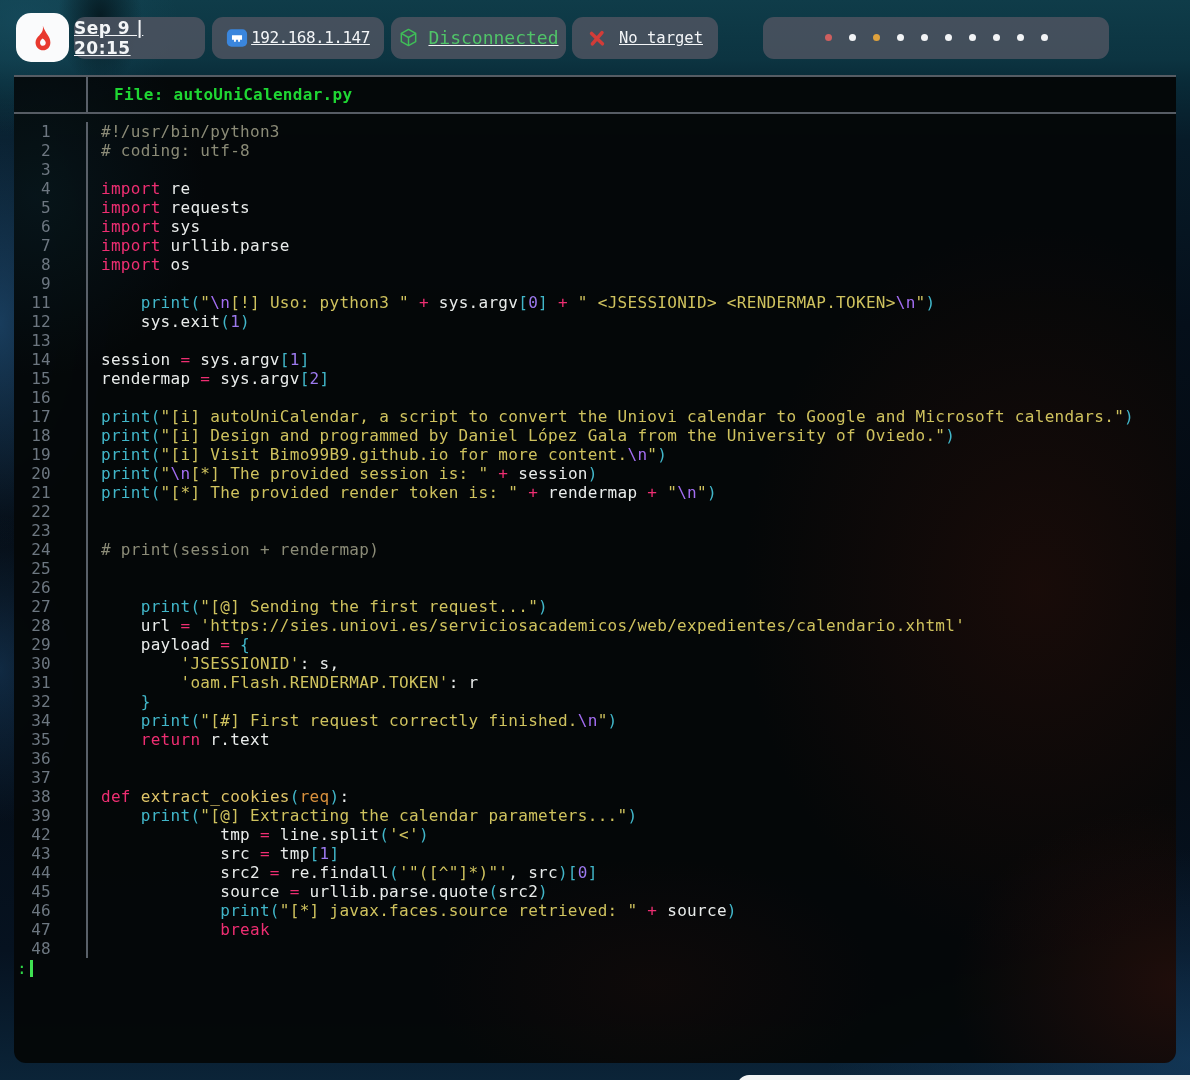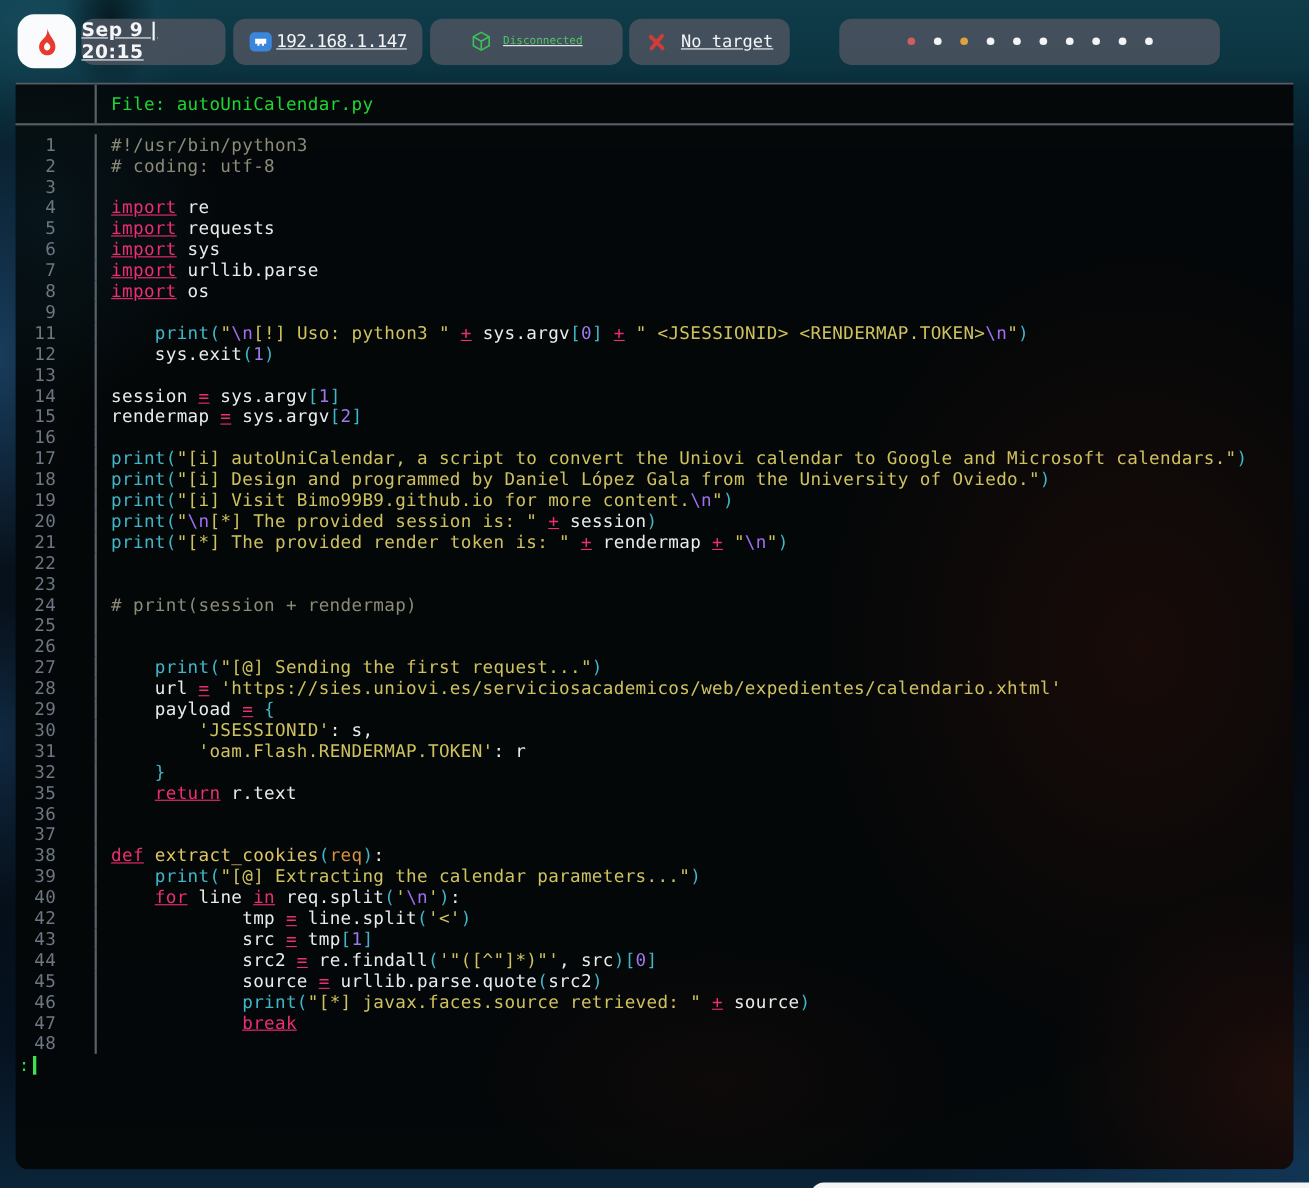--- a/index.html
+++ b/index.html
@@ -21,50 +21,50 @@
   
   .topbar { position:absolute; left:0; top:0; width:100%; height:75px;
             display:flex; align-items:center; padding-left:16px; }
   .logo { width:53px; height:49px; border-radius:15px; background:#fafbfc;
           display:flex; align-items:center; justify-content:center; margin-right:5px; }
   .pill { height:42px; background:rgba(72,81,94,0.93); border-radius:11px;
           display:flex; align-items:center; justify-content:center; color:#f3f5f7;text-decoration:underline; }
   .pill-date { width:131px; margin-right:7px; font-family:"DejaVu Sans", sans-serif;
                font-weight:bold; font-size:17px; letter-spacing:0.5px; }
   .pill-ip   { width:172px; margin-right:7px; font-size:16px; letter-spacing:-0.5px; gap:3px; }
-  .pill-conn { width:175px; margin-right:6px; font-size:10px; gap:9px;align-items:center; }
+  .pill-conn { width:175px; margin-right:6px; font-size:18px; gap:9px;align-items:center; }
   .pill-conn .lbl { color:#50c468; }
   .pill-target { width:146px; margin-right:45px; font-size:15.5px; gap:12px; }
   .pill-dots { width:346px; gap:17px; }
   .dot { width:7px; height:7px; border-radius:50%; }
   .icon { display:flex; align-items:center; justify-content:center; }
 
   
   .terminal { position:absolute; left:14px; top:75px; width:1162px; height:988px;
               border-top:2px solid #565c64; border-radius:0 0 12px 12px;
               background-color:rgba(4,7,8,0.97);
               background-image:
                 radial-gradient(ellipse 420px 520px at 88% 52%, rgba(55,18,10,0.40), transparent 70%),
                 radial-gradient(ellipse 320px 260px at 100% 92%, rgba(72,22,12,0.40), transparent 70%),
                 radial-gradient(ellipse 320px 180px at 55% 92%, rgba(40,16,10,0.28), transparent 70%),
                 radial-gradient(ellipse 240px 260px at 2% 12%, rgba(12,44,56,0.35), transparent 70%);
             }
   .ed-header { height:37px; border-bottom:2px solid #565c64; display:flex; font-size:16px; }
   .gut-spacer { width:74px; height:100%; border-right:2px solid #596069; }
-  .ed-title { padding-left:13px; line-height:35px; color:#1fd733; letter-spacing:0.3px; }
+  .ed-title { padding-left:26px; line-height:35px; color:#1fd733; letter-spacing:0.3px;font-weight:bold; }
 
   .code { padding-top:8px; }
   .line { display:flex; height:19px; line-height:19px; font-size:16px;
           letter-spacing:0.3px; white-space:pre; }
   .ln { flex:0 0 74px; text-align:right; padding-right:35px; color:#6d7781;
         border-right:2px solid #596069; }
   .lc { padding-left:13px; }
 
   .tk-w { color:#e9eceb; }
-  .tk-k { color:#ee2e72;text-decoration:underline; }
+  .tk-k { color:#ee2e72; }
   .tk-t { color:#41b6c9; }
   .tk-s { color:#cfc25e; }
   .tk-f { color:#dfc468; }
   .tk-n { color:#9c79ee; }
   .tk-e { color:#a36df2; }
   .tk-p { color:#d9913d; }
   .tk-c { color:#8b8b77; }
 
   .prompt-row { display:flex; align-items:center; height:20px; padding-left:3px; font-size:16px; }
   .prompt-colon { color:#2fd947; }
@@ -164,26 +164,26 @@
       <div class="line"><span class="ln">23</span><span class="lc"></span></div>
       <div class="line"><span class="ln">24</span><span class="lc"><span class="tk-c"># print(session + rendermap)</span></span></div>
       <div class="line"><span class="ln">25</span><span class="lc"></span></div>
       <div class="line"><span class="ln">26</span></div>
       <div class="line"><span class="ln">27</span><span class="lc"><span class="tk-w">    </span><span class="tk-t">print(</span><span class="tk-s">"[@] Sending the first request..."</span><span class="tk-t">)</span></span></div>
       <div class="line"><span class="ln">28</span><span class="lc"><span class="tk-w">    url </span><span class="tk-k">=</span><span class="tk-w"> </span><span class="tk-s">'https://sies.uniovi.es/serviciosacademicos/web/expedientes/calendario.xhtml'</span></span></div>
       <div class="line"><span class="ln">29</span><span class="lc"><span class="tk-w">    payload </span><span class="tk-k">=</span><span class="tk-w"> </span><span class="tk-t">{</span></span></div>
       <div class="line"><span class="ln">30</span><span class="lc"><span class="tk-w">        </span><span class="tk-s">'JSESSIONID'</span><span class="tk-w">: s,</span></span></div>
       <div class="line"><span class="ln">31</span><span class="lc"><span class="tk-w">        </span><span class="tk-s">'oam.Flash.RENDERMAP.TOKEN'</span><span class="tk-w">: r</span></span></div>
       <div class="line"><span class="ln">32</span><span class="lc"><span class="tk-w">    </span><span class="tk-t">}</span></span></div>
+      <div class="line"><span class="ln">34</span><span class="lc"><span class="tk-w">    </span><span class="tk-t">print(</span><span class="tk-s">"[#] First request correctly finished.</span><span class="tk-e">\n</span><span class="tk-s">"</span><span class="tk-t">)</span></span></div>
       <div class="line"><span class="ln">35</span><span class="lc"><span class="tk-w">    </span><span class="tk-k">return</span><span class="tk-w"> r.text</span></span></div>
       <div class="line"><span class="ln">36</span><span class="lc"></span></div>
       <div class="line"><span class="ln">37</span><span class="lc"></span></div>
       <div class="line"><span class="ln">38</span><span class="lc"><span class="tk-k">def</span><span class="tk-w"> </span><span class="tk-f">extract_cookies</span><span class="tk-t">(</span><span class="tk-p">req</span><span class="tk-t">)</span><span class="tk-w">:</span></span></div>
       <div class="line"><span class="ln">39</span><span class="lc"><span class="tk-w">    </span><span class="tk-t">print(</span><span class="tk-s">"[@] Extracting the calendar parameters..."</span><span class="tk-t">)</span></span></div>
-      <div class="line"><span class="ln">40</span><span class="lc"><span class="tk-w">    </span><span class="tk-k">for</span><span class="tk-w"> line </span><span class="tk-k">in</span><span class="tk-w"> req.split</span><span class="tk-t">(</span><span class="tk-s">'</span><span class="tk-e">\n</span><span class="tk-s">'</span><span class="tk-t">)</span><span class="tk-w">:</span></span></div>
       <div class="line"><span class="ln">42</span><span class="lc"><span class="tk-w">            tmp </span><span class="tk-k">=</span><span class="tk-w"> line.split</span><span class="tk-t">(</span><span class="tk-s">'&lt;'</span><span class="tk-t">)</span></span></div>
       <div class="line"><span class="ln">43</span><span class="lc"><span class="tk-w">            src </span><span class="tk-k">=</span><span class="tk-w"> tmp</span><span class="tk-t">[</span><span class="tk-n">1</span><span class="tk-t">]</span></span></div>
       <div class="line"><span class="ln">44</span><span class="lc"><span class="tk-w">            src2 </span><span class="tk-k">=</span><span class="tk-w"> re.findall</span><span class="tk-t">(</span><span class="tk-s">'"([^"]*)"'</span><span class="tk-w">, src</span><span class="tk-t">)[</span><span class="tk-n">0</span><span class="tk-t">]</span></span></div>
       <div class="line"><span class="ln">45</span><span class="lc"><span class="tk-w">            source </span><span class="tk-k">=</span><span class="tk-w"> urllib.parse.quote</span><span class="tk-t">(</span><span class="tk-w">src2</span><span class="tk-t">)</span></span></div>
       <div class="line"><span class="ln">46</span><span class="lc"><span class="tk-w">            </span><span class="tk-t">print(</span><span class="tk-s">"[*] javax.faces.source retrieved: "</span><span class="tk-w"> </span><span class="tk-k">+</span><span class="tk-w"> source</span><span class="tk-t">)</span></span></div>
       <div class="line"><span class="ln">47</span><span class="lc"><span class="tk-w">            </span><span class="tk-k">break</span></span></div>
       <div class="line"><span class="ln">48</span><span class="lc"></span></div>
     </div>
 
   <div class="prompt-row">

